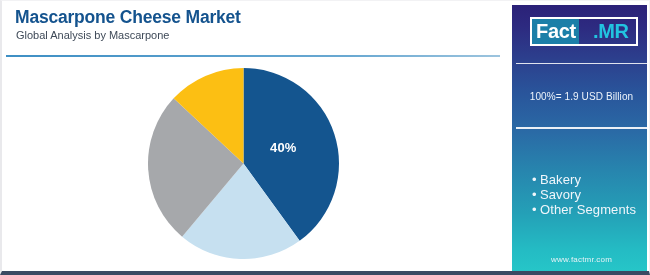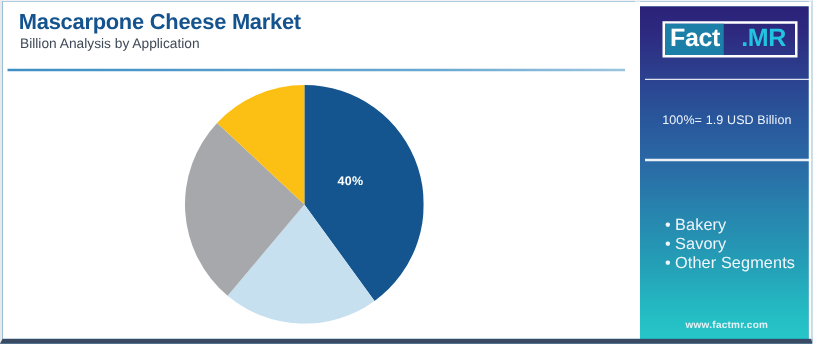--- a/index.html
+++ b/index.html
@@ -73,21 +73,21 @@
   }
   #pie-svg {
     display: block;
     width: 191px;
     height: 191px;
   }
   #pie-label-40 {
     position: absolute;
     left: 122px;
     top: 72px;
-    font-size: 10px;
+    font-size: 13px;
     font-weight: bold;
     color: #ffffff;
     letter-spacing: 0.2px;
   }
 
   
   #right-panel {
     position: absolute;
     left: 506px;
     top: 0;
@@ -187,33 +187,32 @@
 
   #site-url {
     position: absolute;
     left: 0;
     top: 250px;
     width: 139px;
     text-align: center;
     font-size: 8px;
     color: #e4f2f6;
     letter-spacing: 0.2px;
-    font-weight: bold;
   }
 </style>
 </head>
 <body>
 
 <div id="infographic">
 
   <div id="left-panel">
 
     <div id="page-title">Mascarpone Cheese Market</div>
 
-    <div id="page-subtitle">Billion Analysis by Application</div>
+    <div id="page-subtitle">Global Analysis by Mascarpone</div>
 
     <div id="title-divider"></div>
 
     <div id="pie-chart-wrap">
       <svg id="pie-svg" viewBox="0 0 191 191">
         <g id="pie-slices">
             <path d="M 95.5 95.5 L 95.5 0 A 95.5 95.5 0 0 1 151.63349159393118 172.76112296280746 Z" fill="#14558f"></path>
             <path d="M 95.5 95.5 L 151.63349159393118 172.76112296280746 A 95.5 95.5 0 0 1 34.11378327493549 168.65724431786242 Z" fill="#c6e0f0"></path>
             <path d="M 95.5 95.5 L 34.11378327493549 168.65724431786242 A 95.5 95.5 0 0 1 25.655721495369207 30.36915661403141 Z" fill="#a6a8ab"></path>
             <path d="M 95.5 95.5 L 25.655721495369207 30.36915661403141 A 95.5 95.5 0 0 1 95.49999999999999 0 Z" fill="#fcbf13"></path>

